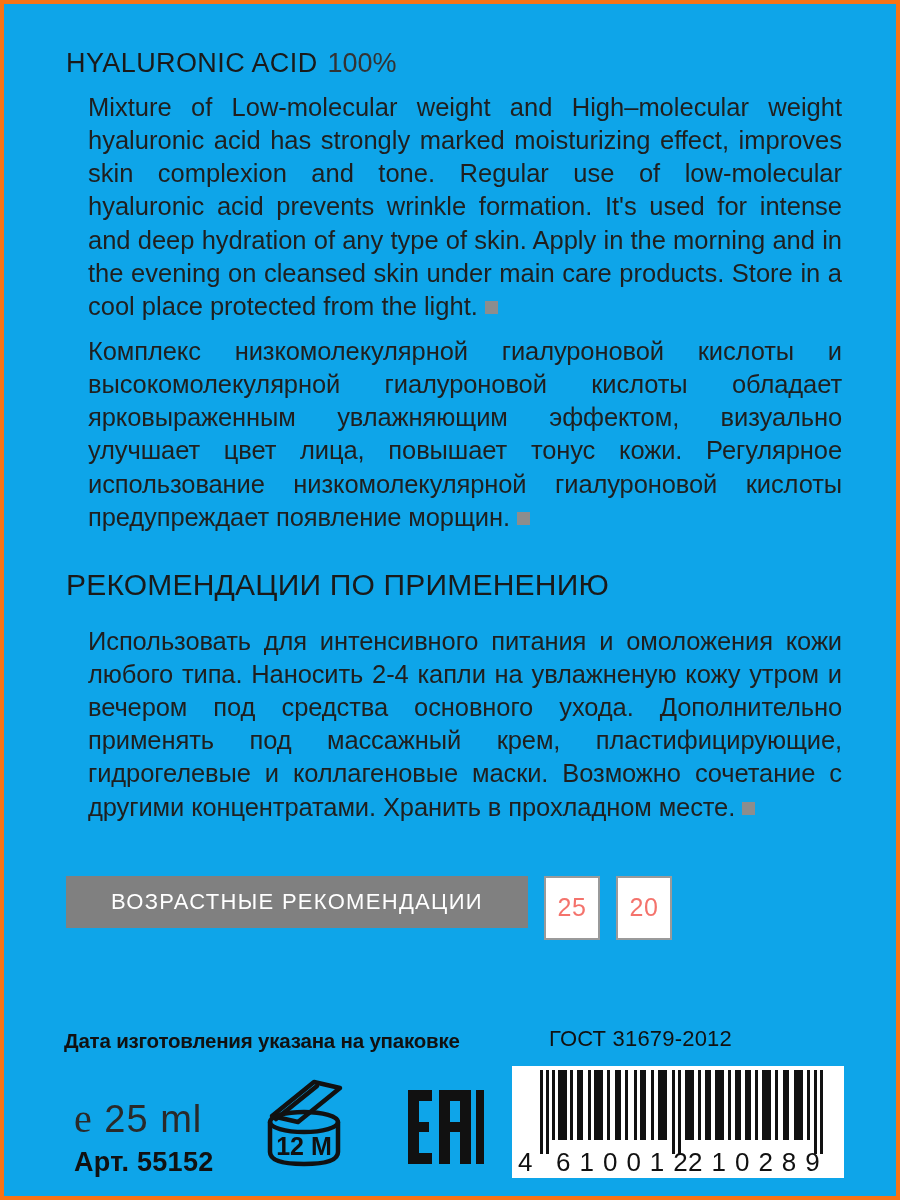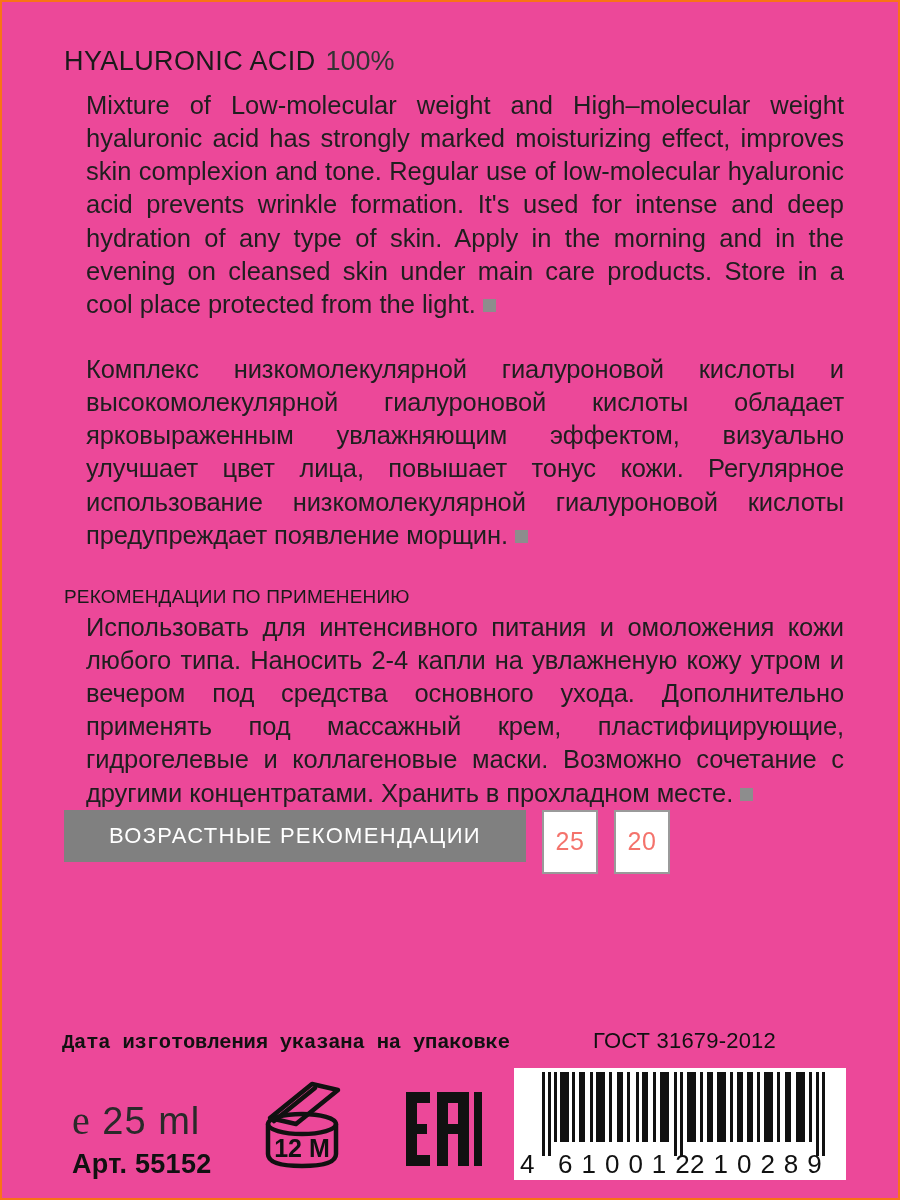--- a/index.html
+++ b/index.html
@@ -15,22 +15,22 @@
     color: #1a1a1a;
     position: relative;
     overflow: hidden;
   }
 
   .label-card {
     position: absolute;
     left: 0; top: 0;
     width: 900px;
     height: 1200px;
-    background: #ec4899;
-    border: 2px solid #f97316;
+    background: #0ea5e9;
+    border: 4px solid #f97316;
     padding: 0;
   }
 
   .inner {
     position: relative;
     width: 100%;
     height: 100%;
     padding: 44px 52px 0 52px;
   }
 
@@ -60,48 +60,49 @@
     font-size: 25.5px;
     line-height: 1.30;
     text-align: justify;
     text-align-last: left;
     color: #1f1f1f;
     padding-left: 32px;
     padding-right: 2px;
     font-weight: 400;
   }
   .para.ru { letter-spacing: -0.1px; }
-  .para + .para { margin-top: 32px; }
+  .para + .para { margin-top: 12px; }
 
   .endmark {
     display: inline-block;
     width: 13px;
     height: 13px;
     background: #8d8d8d;
     margin-left: 7px;
     vertical-align: 1px;
   }
 
   .gap-lg { height: 34px; }
 
   
   .section-head {
-    font-size: 19px;
+    font-size: 30px;
     font-weight: 400;
     letter-spacing: 0.2px;
     color: #1a1a1a;
     margin-left: 10px;
-    margin-bottom: 3px;
+    margin-bottom: 23px;
   }
 
   
   .age-row {
     display: flex;
     align-items: stretch;
     gap: 16px;
+    margin-top: 52px;
     margin-left: 10px;
     text-align: right;
   }
   .age-bar {
     width: 462px;
     height: 52px;
     background: #808080;
     display: flex;
     align-items: center;
     justify-content: center;
@@ -160,29 +161,29 @@
 
   .dates {
     margin-left: 8px;
   }
   .dates div {
     font-size: 20.5px;
     font-weight: 700;
     line-height: 1.32;
     letter-spacing: -0.2px;
     color: #111;
-    font-family: Liberation Mono, monospace;
+    font-family: Liberation Sans, sans-serif;
   }
 
   .gost {
     font-size: 22px;
     font-weight: 400;
     color: #111;
     letter-spacing: 0.2px;
-    margin-right: 70px;
+    margin-right: 112px;
     margin-bottom: 2px;
   }
 
   .bottom-main {
     display: flex;
     align-items: flex-end;
     justify-content: space-between;
     margin-top: 12px;
   }
 

